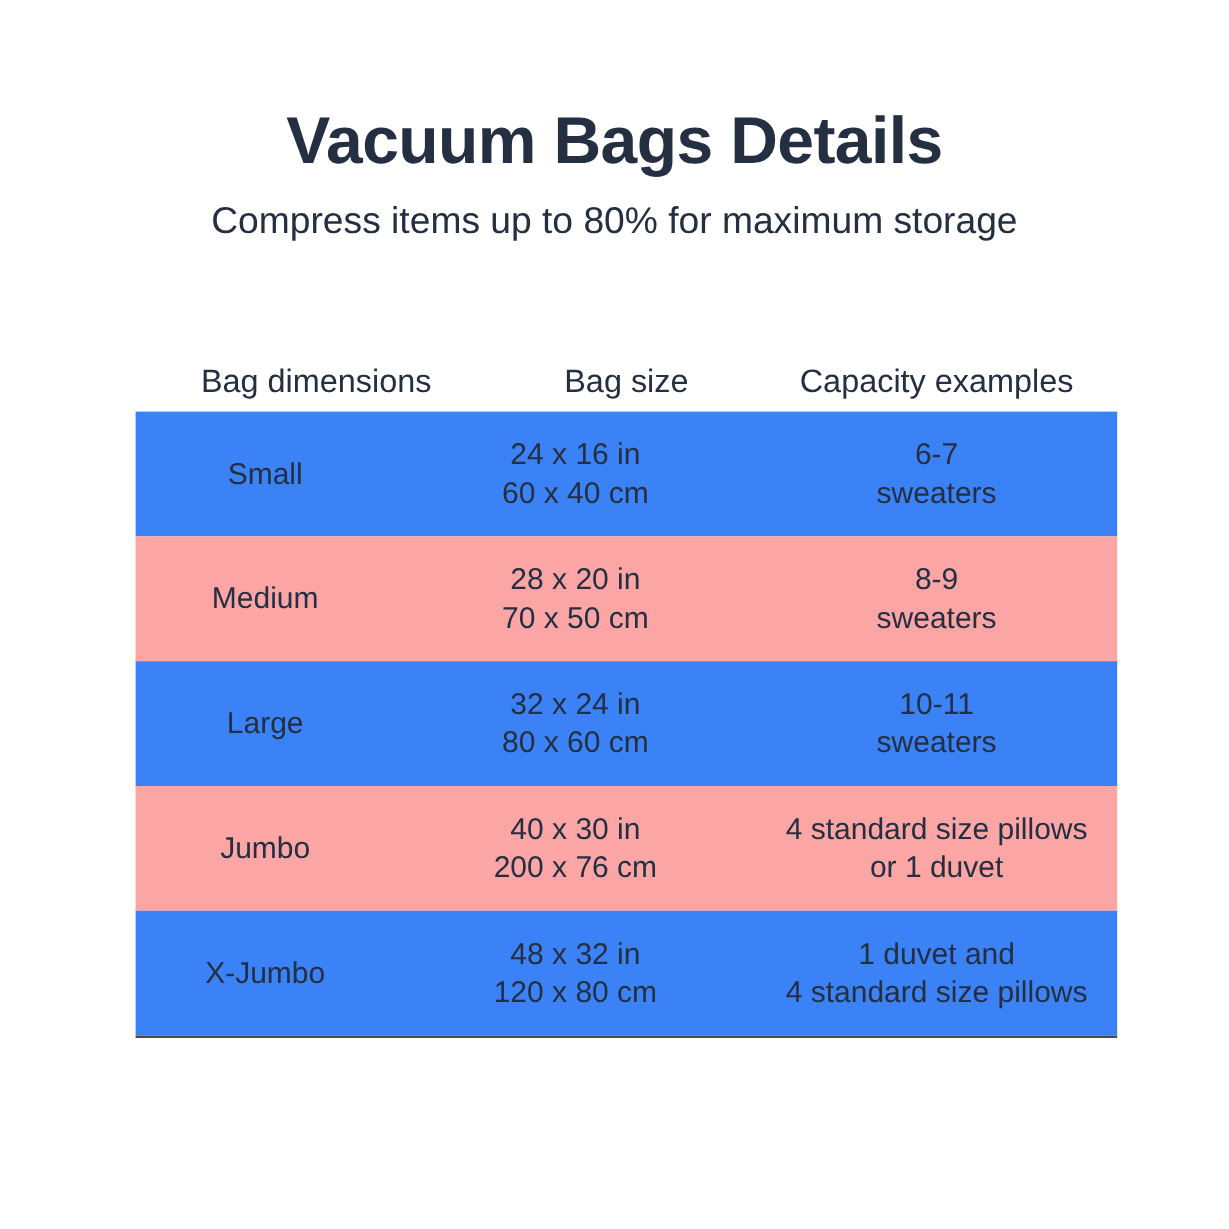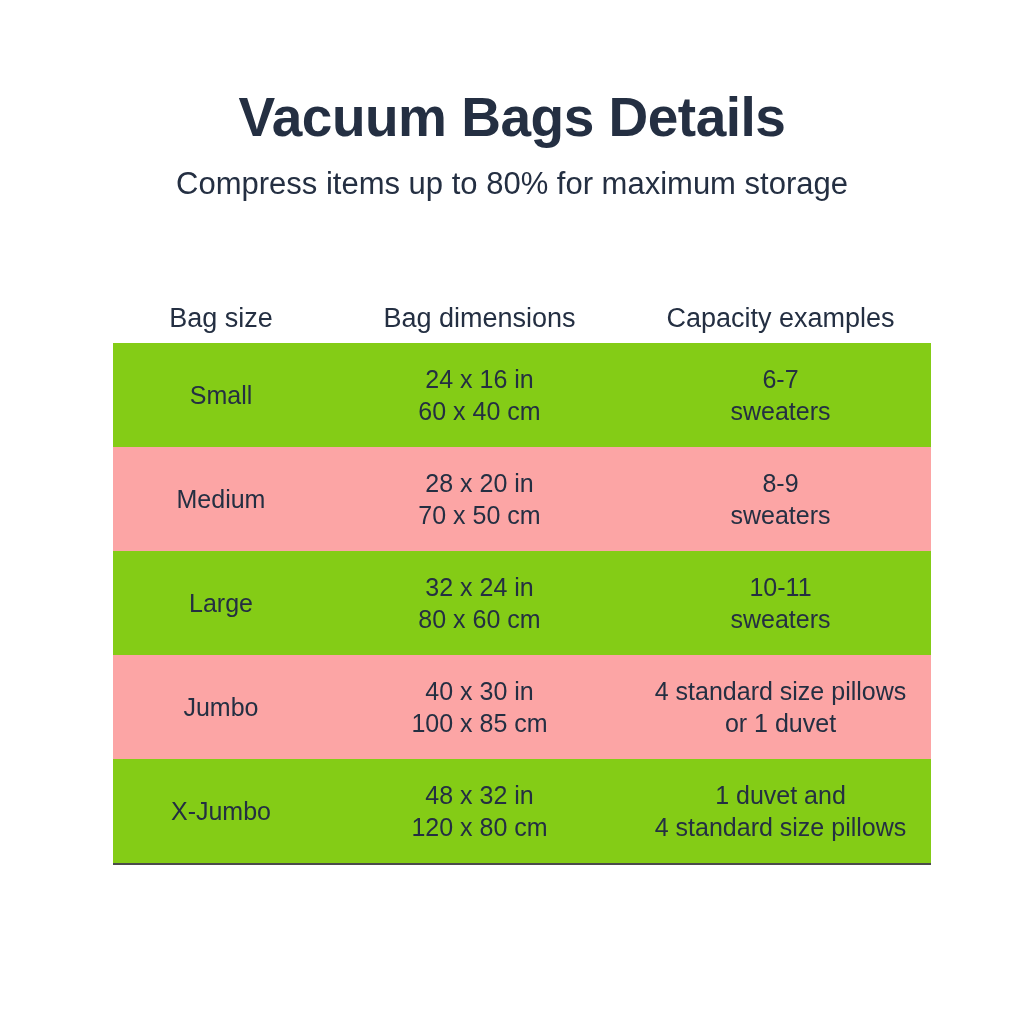--- a/index.html
+++ b/index.html
@@ -65,21 +65,21 @@
   .head-row {
     height: 51px;
     background: #ffffff;
   }
 
   .body-row {
     height: 104px;
     background: #fca5a5;
   }
   .body-row.striped {
-    background: #84cc16;
+    background: #3b82f6;
   }
 
   .table-bottom-border {
     width: 818px;
     height: 2px;
     background: #4b4b4b;
   }
 
   .cell {
     box-sizing: border-box;
@@ -111,22 +111,22 @@
 <div class="page">
 
   <div class="header">
     <h1 class="title">Vacuum Bags Details</h1>
     <p class="subtitle">Compress items up to 80% for maximum storage</p>
   </div>
 
   <div class="table">
 
     <div class="row head-row">
+      <div class="cell head-cell col-dimensions">Bag dimensions</div>
       <div class="cell head-cell col-size">Bag size</div>
-      <div class="cell head-cell col-dimensions">Bag dimensions</div>
       <div class="cell head-cell col-capacity">Capacity examples</div>
     </div>
 
     <div class="row body-row striped">
       <div class="cell col-size">Small</div>
       <div class="cell col-dimensions">
         <span class="line">24 x 16 in</span>
         <span class="line">60 x 40 cm</span>
       </div>
       <div class="cell col-capacity">
@@ -156,21 +156,21 @@
       <div class="cell col-capacity">
         <span class="line">10-11</span>
         <span class="line">sweaters</span>
       </div>
     </div>
 
     <div class="row body-row">
       <div class="cell col-size">Jumbo</div>
       <div class="cell col-dimensions">
         <span class="line">40 x 30 in</span>
-        <span class="line">100 x 85 cm</span>
+        <span class="line">200 x 76 cm</span>
       </div>
       <div class="cell col-capacity">
         <span class="line">4 standard size pillows</span>
         <span class="line">or 1 duvet</span>
       </div>
     </div>
 
     <div class="row body-row striped">
       <div class="cell col-size">X-Jumbo</div>
       <div class="cell col-dimensions">

